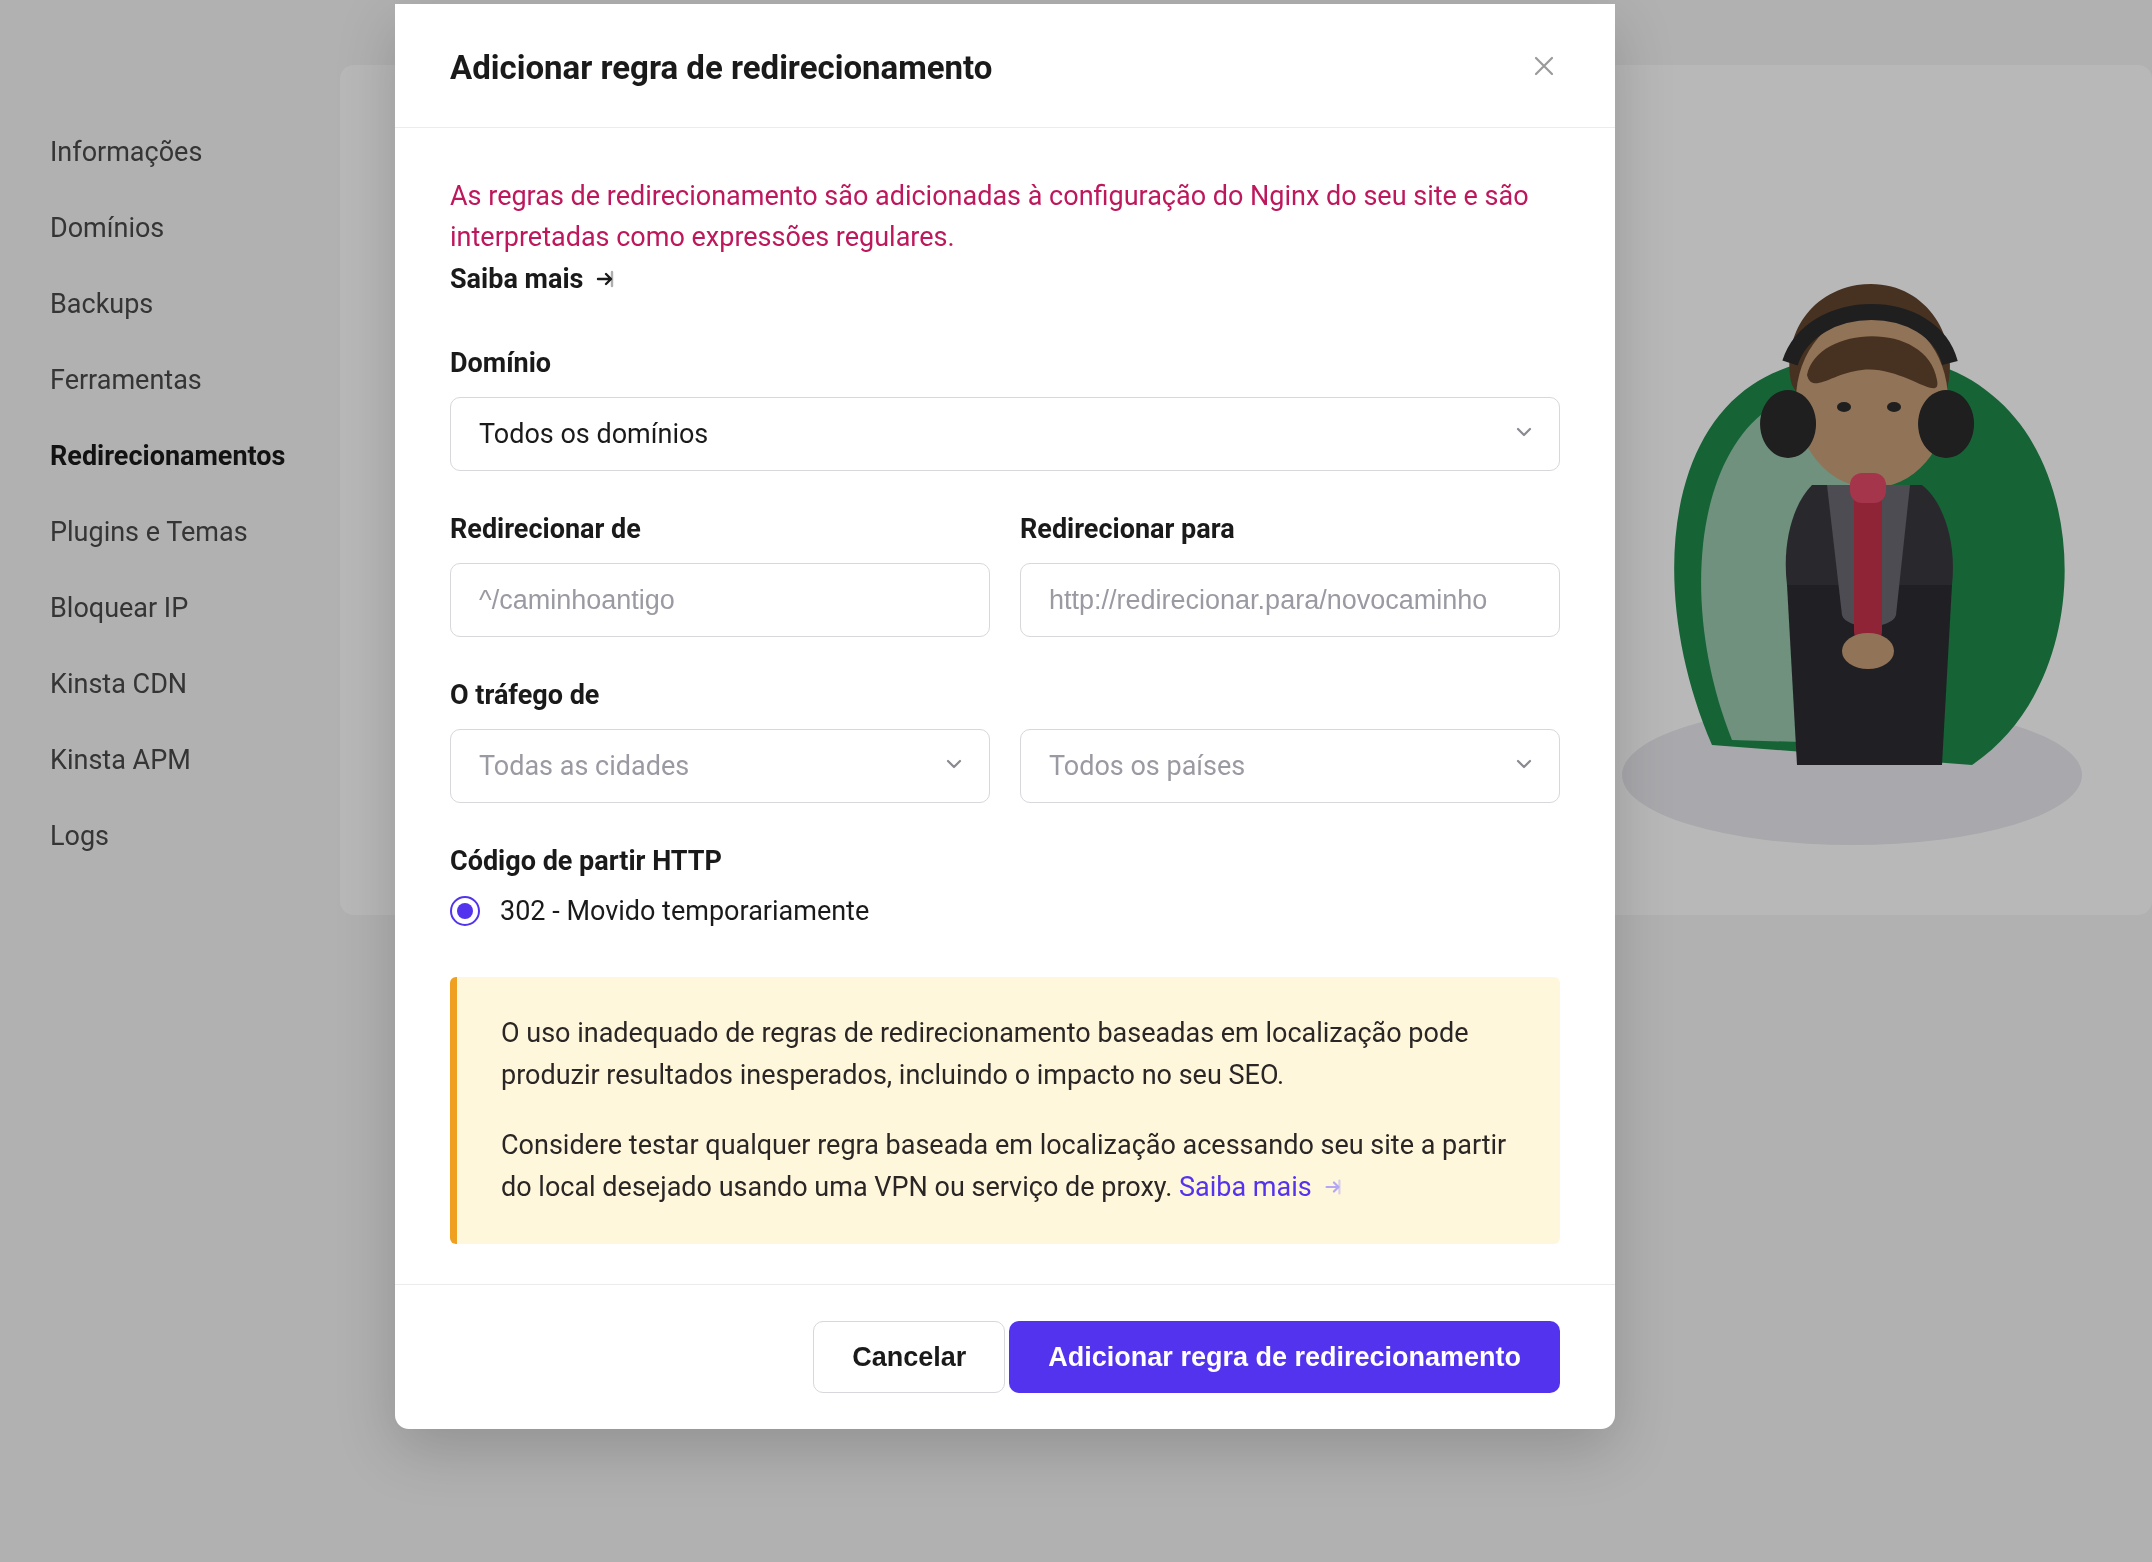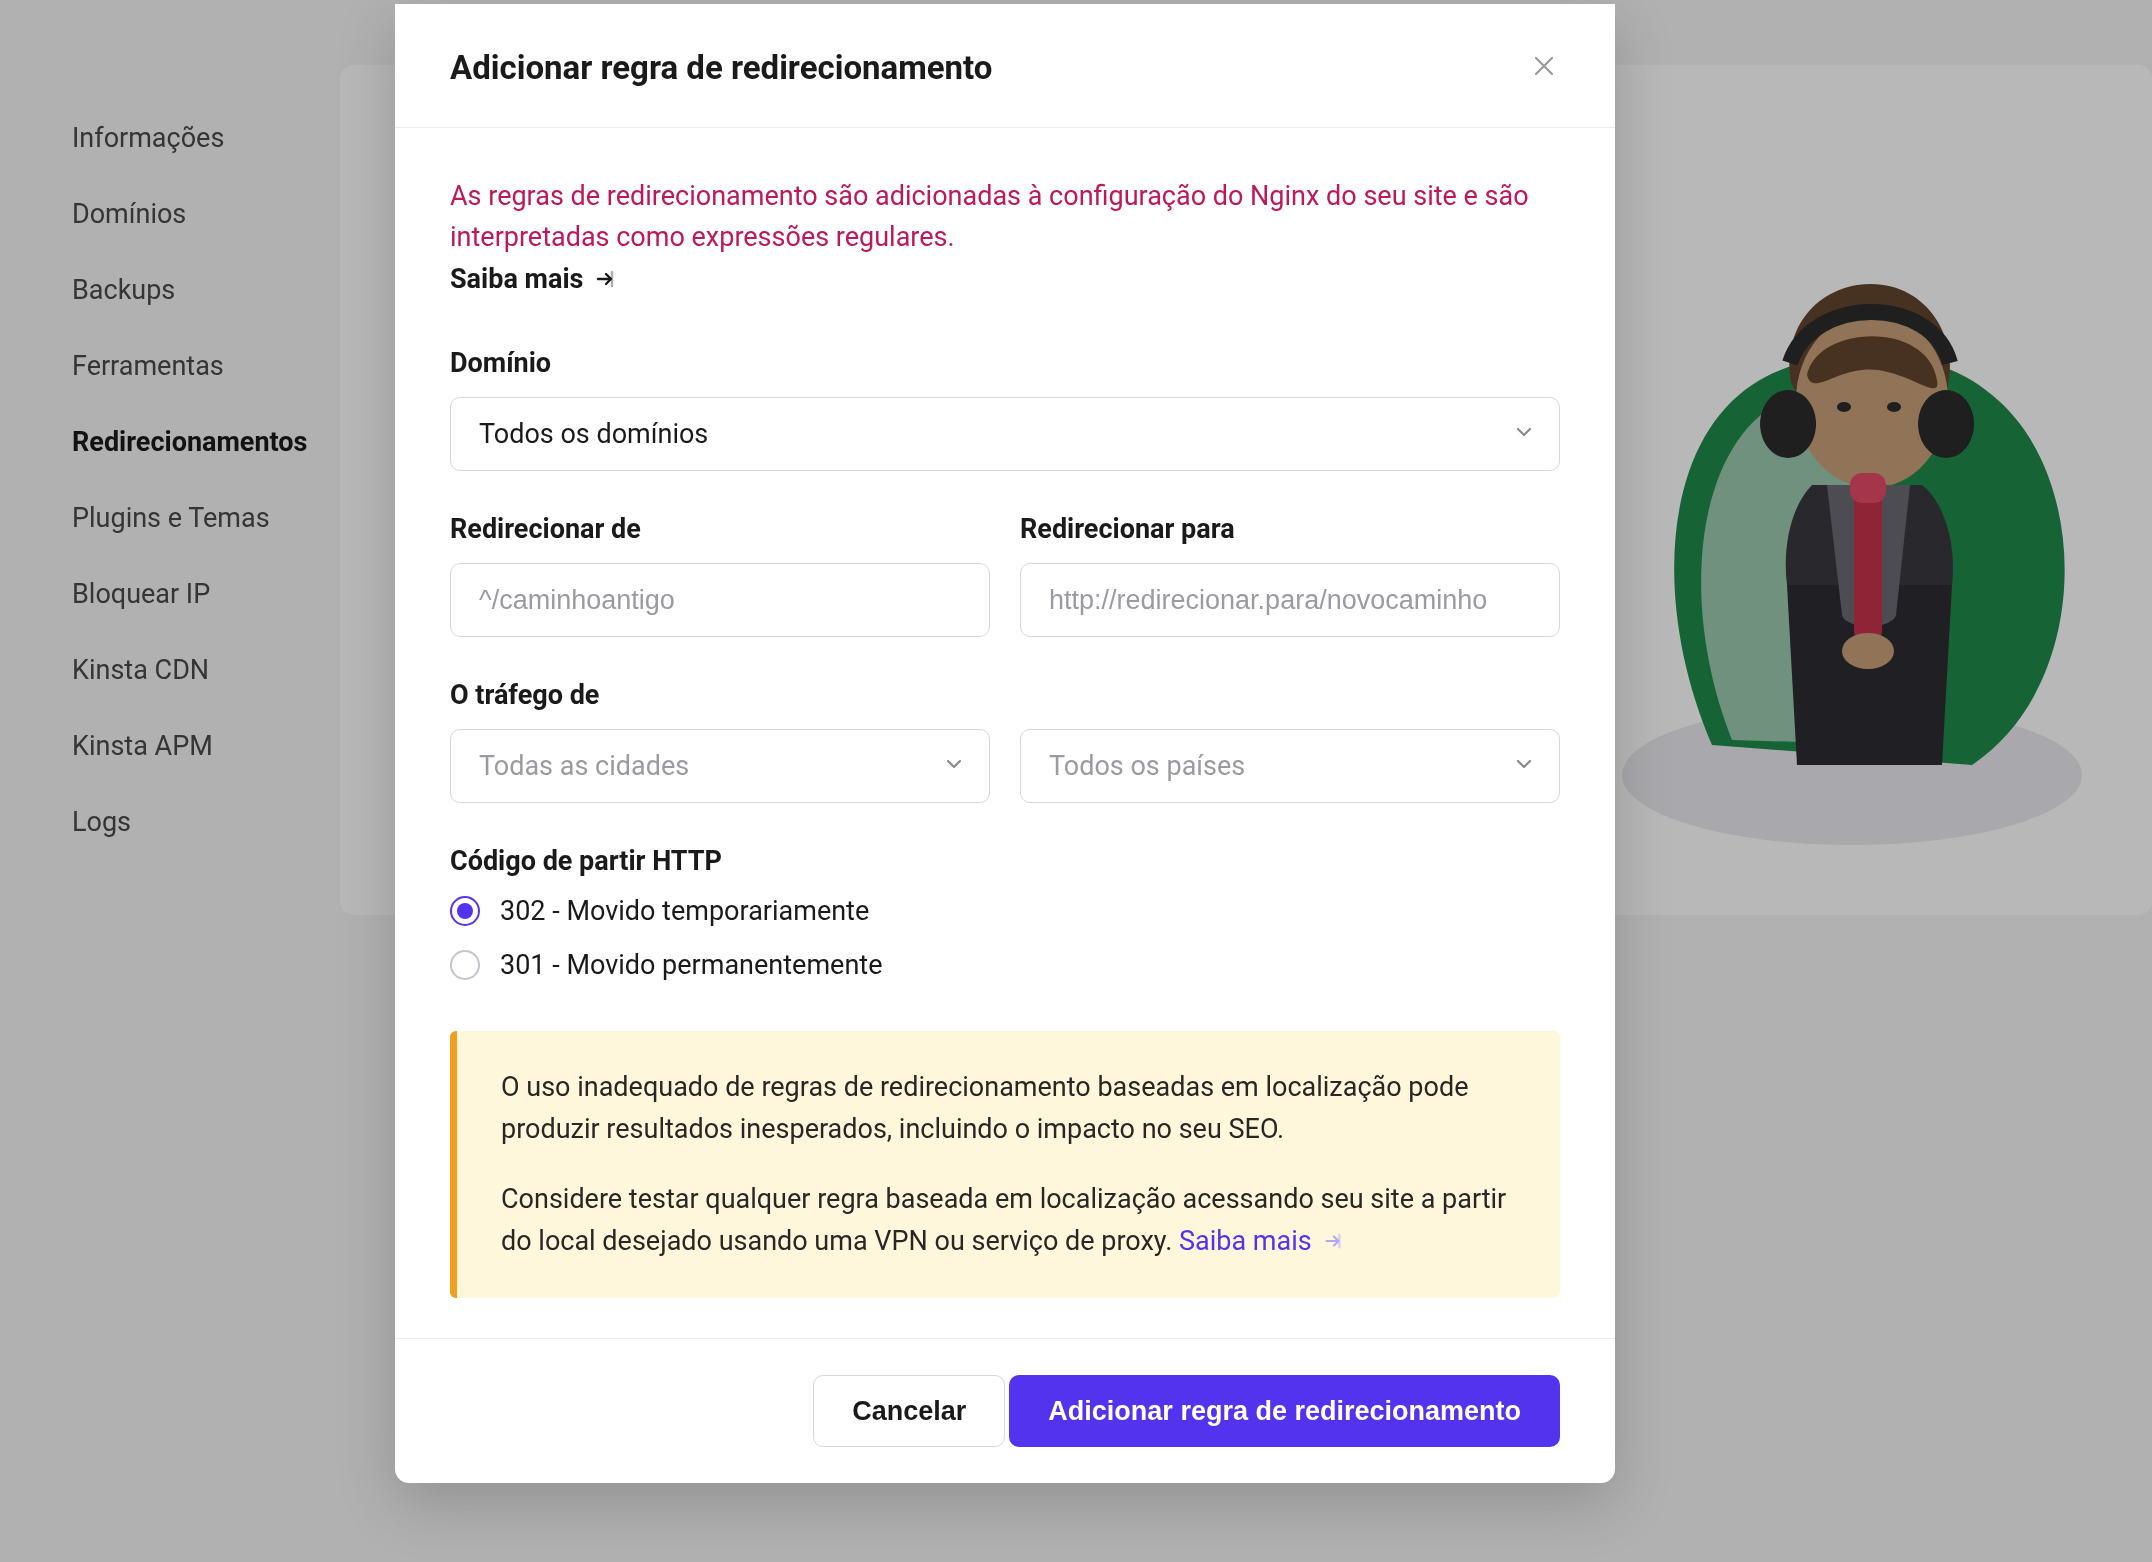--- a/index.html
+++ b/index.html
@@ -17,22 +17,23 @@
     background: rgba(0,0,0,0.28);
     z-index: 5;
   }
   .page {
     position: absolute;
     inset: 0;
     display: flex;
   }
   .sidebar {
     width: 340px;
-    padding: 100px 0 0 72px;
+    padding: 100px 0 0 50px;
     flex-shrink: 0;
+    margin-top: 14px;
   }
   .sidebar-item {
     font-size: 27px;
     color: #4a4a4a;
     padding: 22px 0;
     cursor: pointer;
   }
   .sidebar-item.active {
     font-weight: 700;
     color: #1a1a1a;
@@ -340,24 +341,20 @@
     </div>
 
     <div class="status-section">
       <div class="field-label">Código de partir HTTP</div>
       <div class="radio-row selected">
         <span class="radio-outer">
             <span class="radio-inner"></span>
           </span>
         <span class="radio-label">302 - Movido temporariamente</span>
       </div>
-      <div class="radio-row">
-        <span class="radio-outer"></span>
-        <span class="radio-label">301 - Movido permanentemente</span>
-      </div>
     </div>
 
     <div class="warning-box">
       <p>O uso inadequado de regras de redirecionamento baseadas em localização pode produzir resultados inesperados, incluindo o impacto no seu SEO.</p>
       <p>
         <span>Considere testar qualquer regra baseada em localização acessando seu site a partir do local desejado usando uma VPN ou serviço de proxy. </span>
         <a class="warning-link">
           <span>Saiba mais</span>
           <span class="ext-icon">
             <svg width="22" height="22" viewBox="0 0 24 24">

